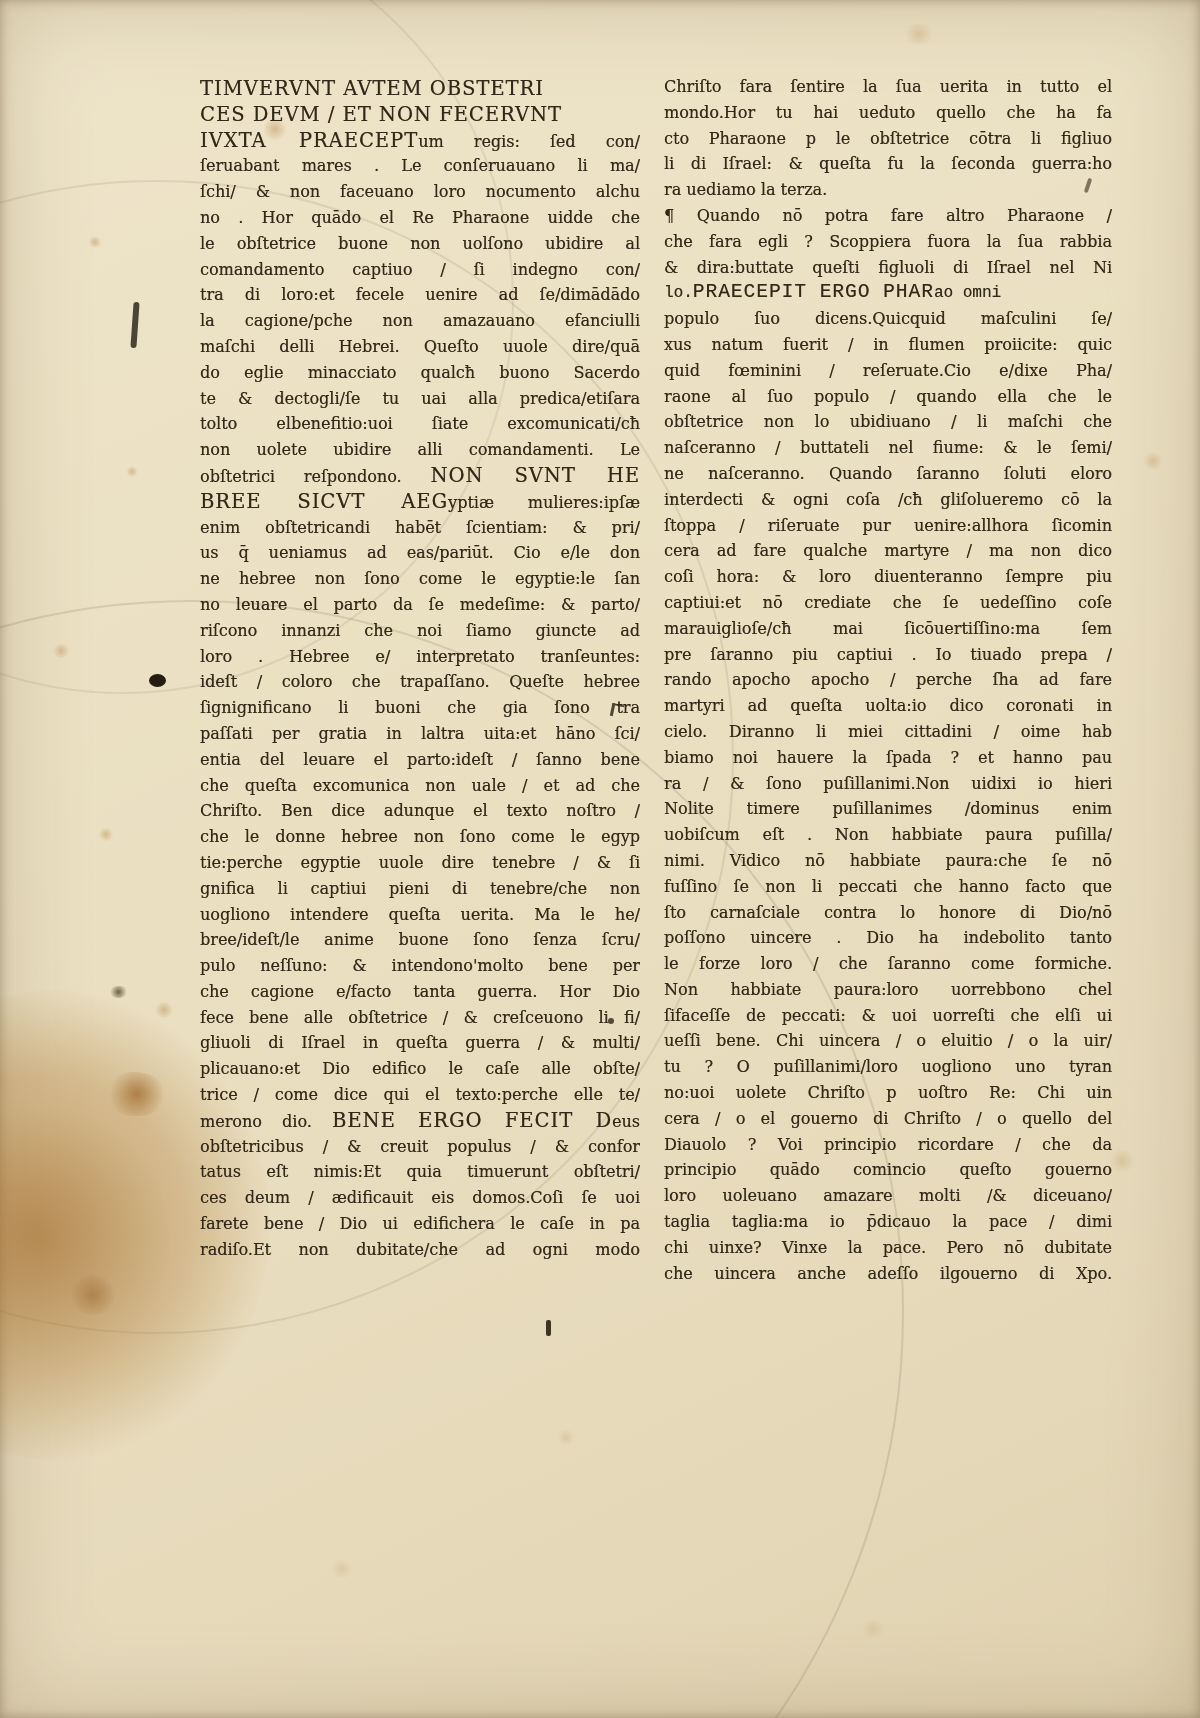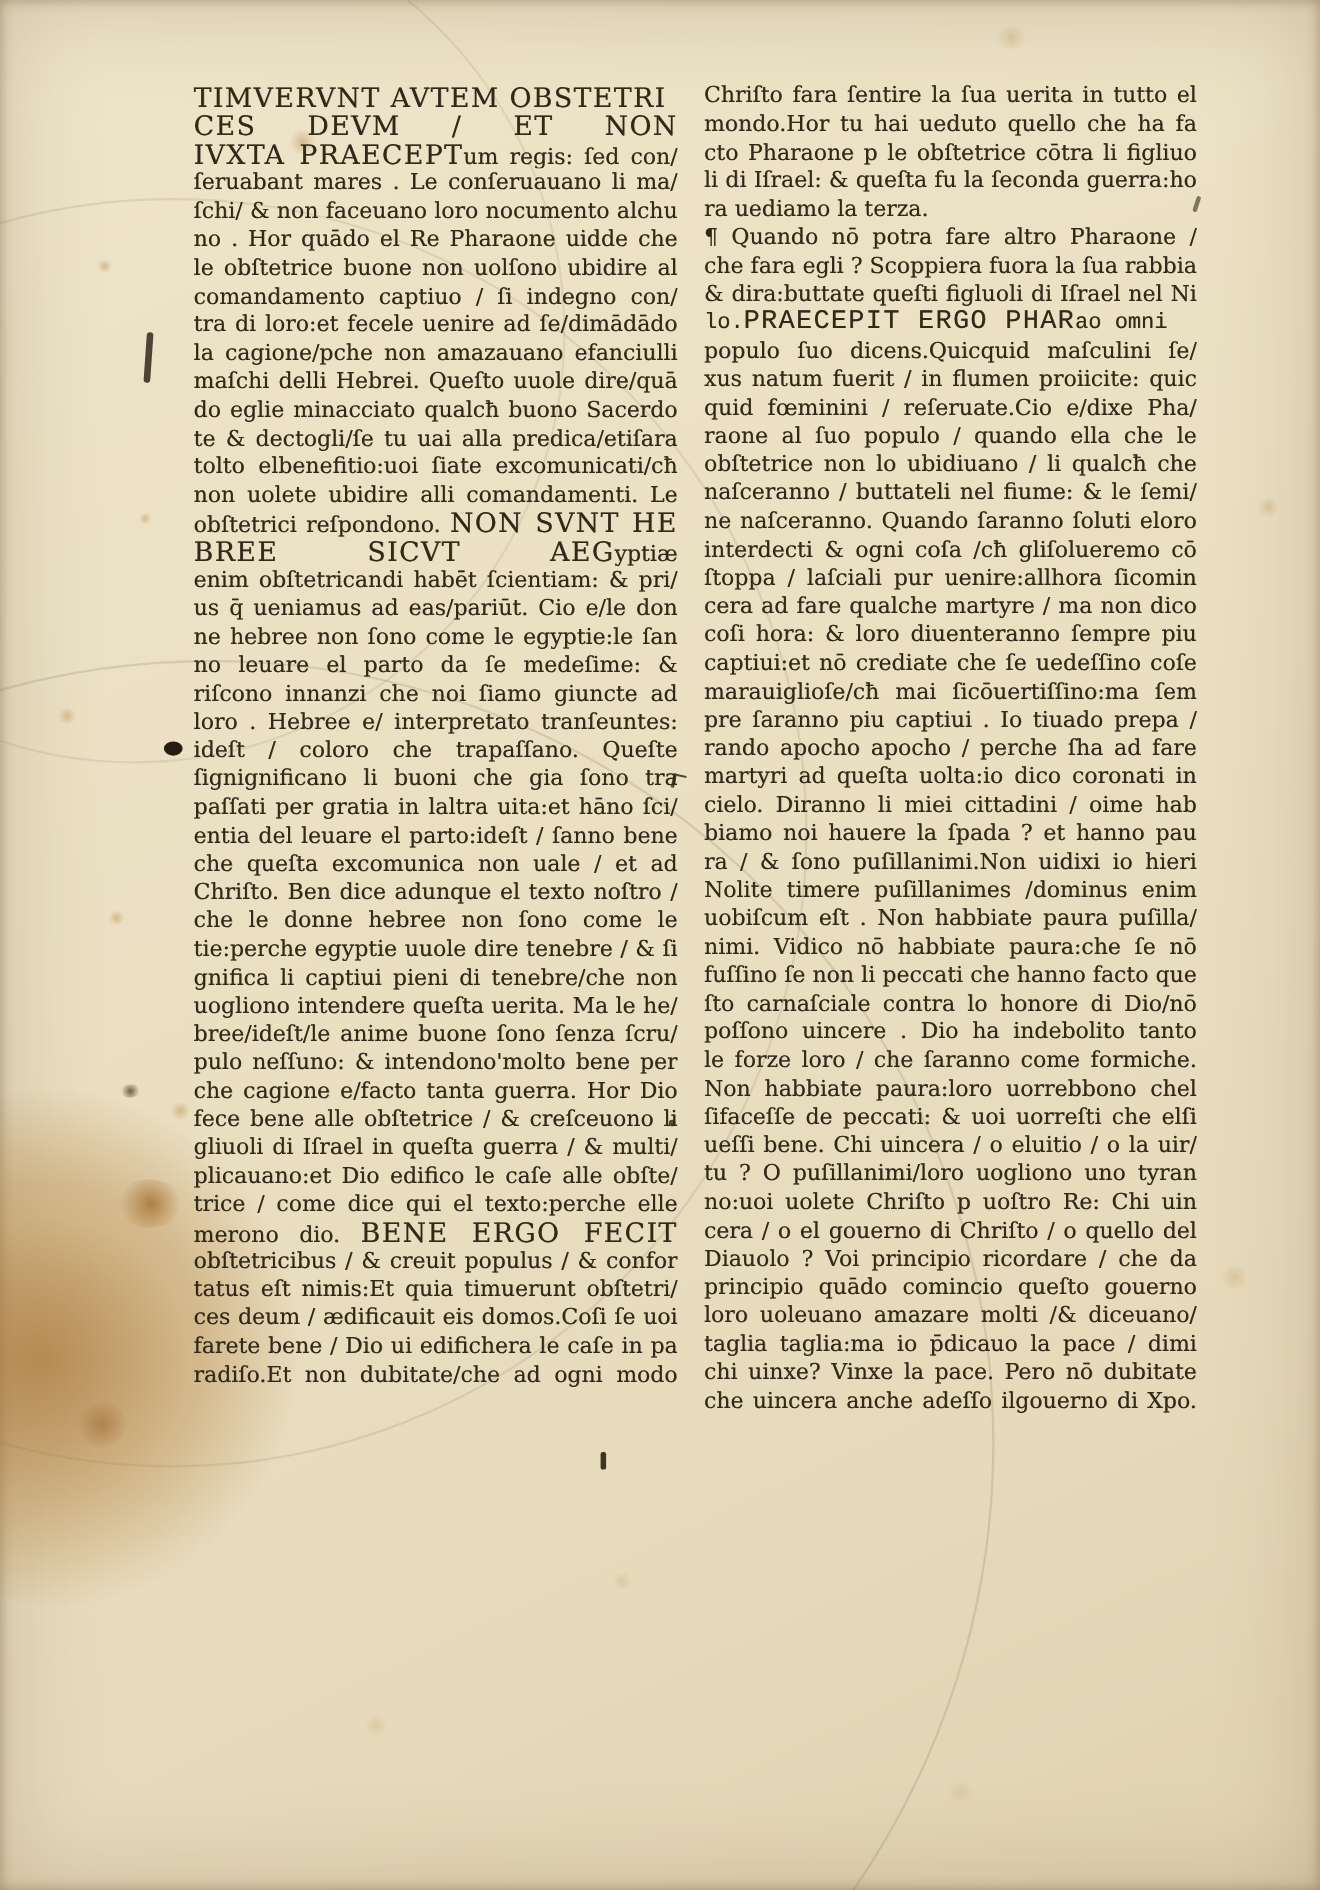--- a/index.html
+++ b/index.html
@@ -35,22 +35,22 @@
   .ink{position:absolute;pointer-events:none;}
   .ink-stroke{left:132px;top:302px;width:6px;height:46px;background:#4c4434;border-radius:3px;transform:rotate(4deg);}
   .ink-bullet{left:149px;top:674px;width:17px;height:13px;background:#241d10;border-radius:50%;}
   .ink-smudge{left:110px;top:986px;width:17px;height:12px;border-radius:50% 40% 55% 50%;
     background:radial-gradient(circle, rgba(96,84,58,.9) 0%, rgba(96,84,58,0) 80%);}
   .ink-caret{left:611px;top:704px;width:9px;height:11px;border-left:3px solid #4e4534;border-top:2px solid #4e4534;transform:rotate(12deg);}
   .ink-dot{left:608px;top:1018px;width:6px;height:6px;background:#544a38;border-radius:50%;}
   .ink-tick{left:546px;top:1320px;width:5px;height:16px;background:#3c3424;border-radius:2px;}
   .ink-apex{left:1086px;top:178px;width:4px;height:15px;background:rgba(80,70,52,.7);border-radius:2px;transform:rotate(18deg);}
   
-  .col{position:absolute;color:#312818;font-size:20px;line-height:25.8px;
-    text-shadow:0.3px 0 rgba(49,40,24,.55);}
+  .col{position:absolute;color:#312818;font-size:16px;line-height:25.8px;
+    text-shadow:0.3px 0 rgba(49,40,24,.55);margin-left:24px;}
   .col-left{left:176px;top:76px;width:440px;}
   .col-right{left:640px;top:74px;width:448px;}
   .line{height:25.8px;overflow:hidden;text-align:justify;text-align-last:justify;}
   .caps{font-size:1.22em;letter-spacing:.05em;}
   .allcaps{letter-spacing:.16em;}
 </style>
 </head>
 <body>
 
 <div class="paper">
@@ -139,25 +139,25 @@
       <div class="line">li di Iſrael: &amp; queſta fu la ſeconda guerra:ho</div>
       <div class="line" style="text-align-last: left;">ra uediamo la terza.</div>
       <div class="line">¶ Quando nō potra fare altro Pharaone /</div>
       <div class="line">che fara egli ? Scoppiera fuora la ſua rabbia</div>
       <div class="line">&amp; dira:buttate queſti figluoli di Iſrael nel Ni</div>
       <div class="line" style="text-align-last: left; font-family: Liberation Mono, monospace;">lo.<span class="caps">PRAECEPIT ERGO PHAR</span>ao omni</div>
       <div class="line">populo ſuo dicens.Quicquid maſculini ſe/</div>
       <div class="line">xus natum fuerit / in flumen proiicite: quic</div>
       <div class="line">quid fœminini / reſeruate.Cio e/dixe Pha/</div>
       <div class="line">raone al ſuo populo / quando ella che le</div>
-      <div class="line">obſtetrice non lo ubidiuano / li qualcħ che</div>
+      <div class="line">obſtetrice non lo ubidiuano / li maſchi che</div>
       <div class="line">naſceranno / buttateli nel fiume: &amp; le ſemi/</div>
       <div class="line">ne naſceranno. Quando ſaranno ſoluti eloro</div>
       <div class="line">interdecti &amp; ogni coſa /cħ gliſolueremo cō la</div>
-      <div class="line">ſtoppa / laſciali pur uenire:allhora ſicomin</div>
+      <div class="line">ſtoppa / riſeruate pur uenire:allhora ſicomin</div>
       <div class="line">cera ad fare qualche martyre / ma non dico</div>
       <div class="line">coſi hora: &amp; loro diuenteranno ſempre piu</div>
       <div class="line">captiui:et nō crediate che ſe uedeſſino coſe</div>
       <div class="line">marauiglioſe/cħ mai ſicōuertiſſino:ma ſem</div>
       <div class="line">pre ſaranno piu captiui . Io tiuado prepa /</div>
       <div class="line">rando apocho apocho / perche ſha ad fare</div>
       <div class="line">martyri ad queſta uolta:io dico coronati in</div>
       <div class="line">cielo. Diranno li miei cittadini / oime hab</div>
       <div class="line">biamo noi hauere la ſpada ? et hanno pau</div>
       <div class="line">ra / &amp; ſono puſillanimi.Non uidixi io hieri</div>

